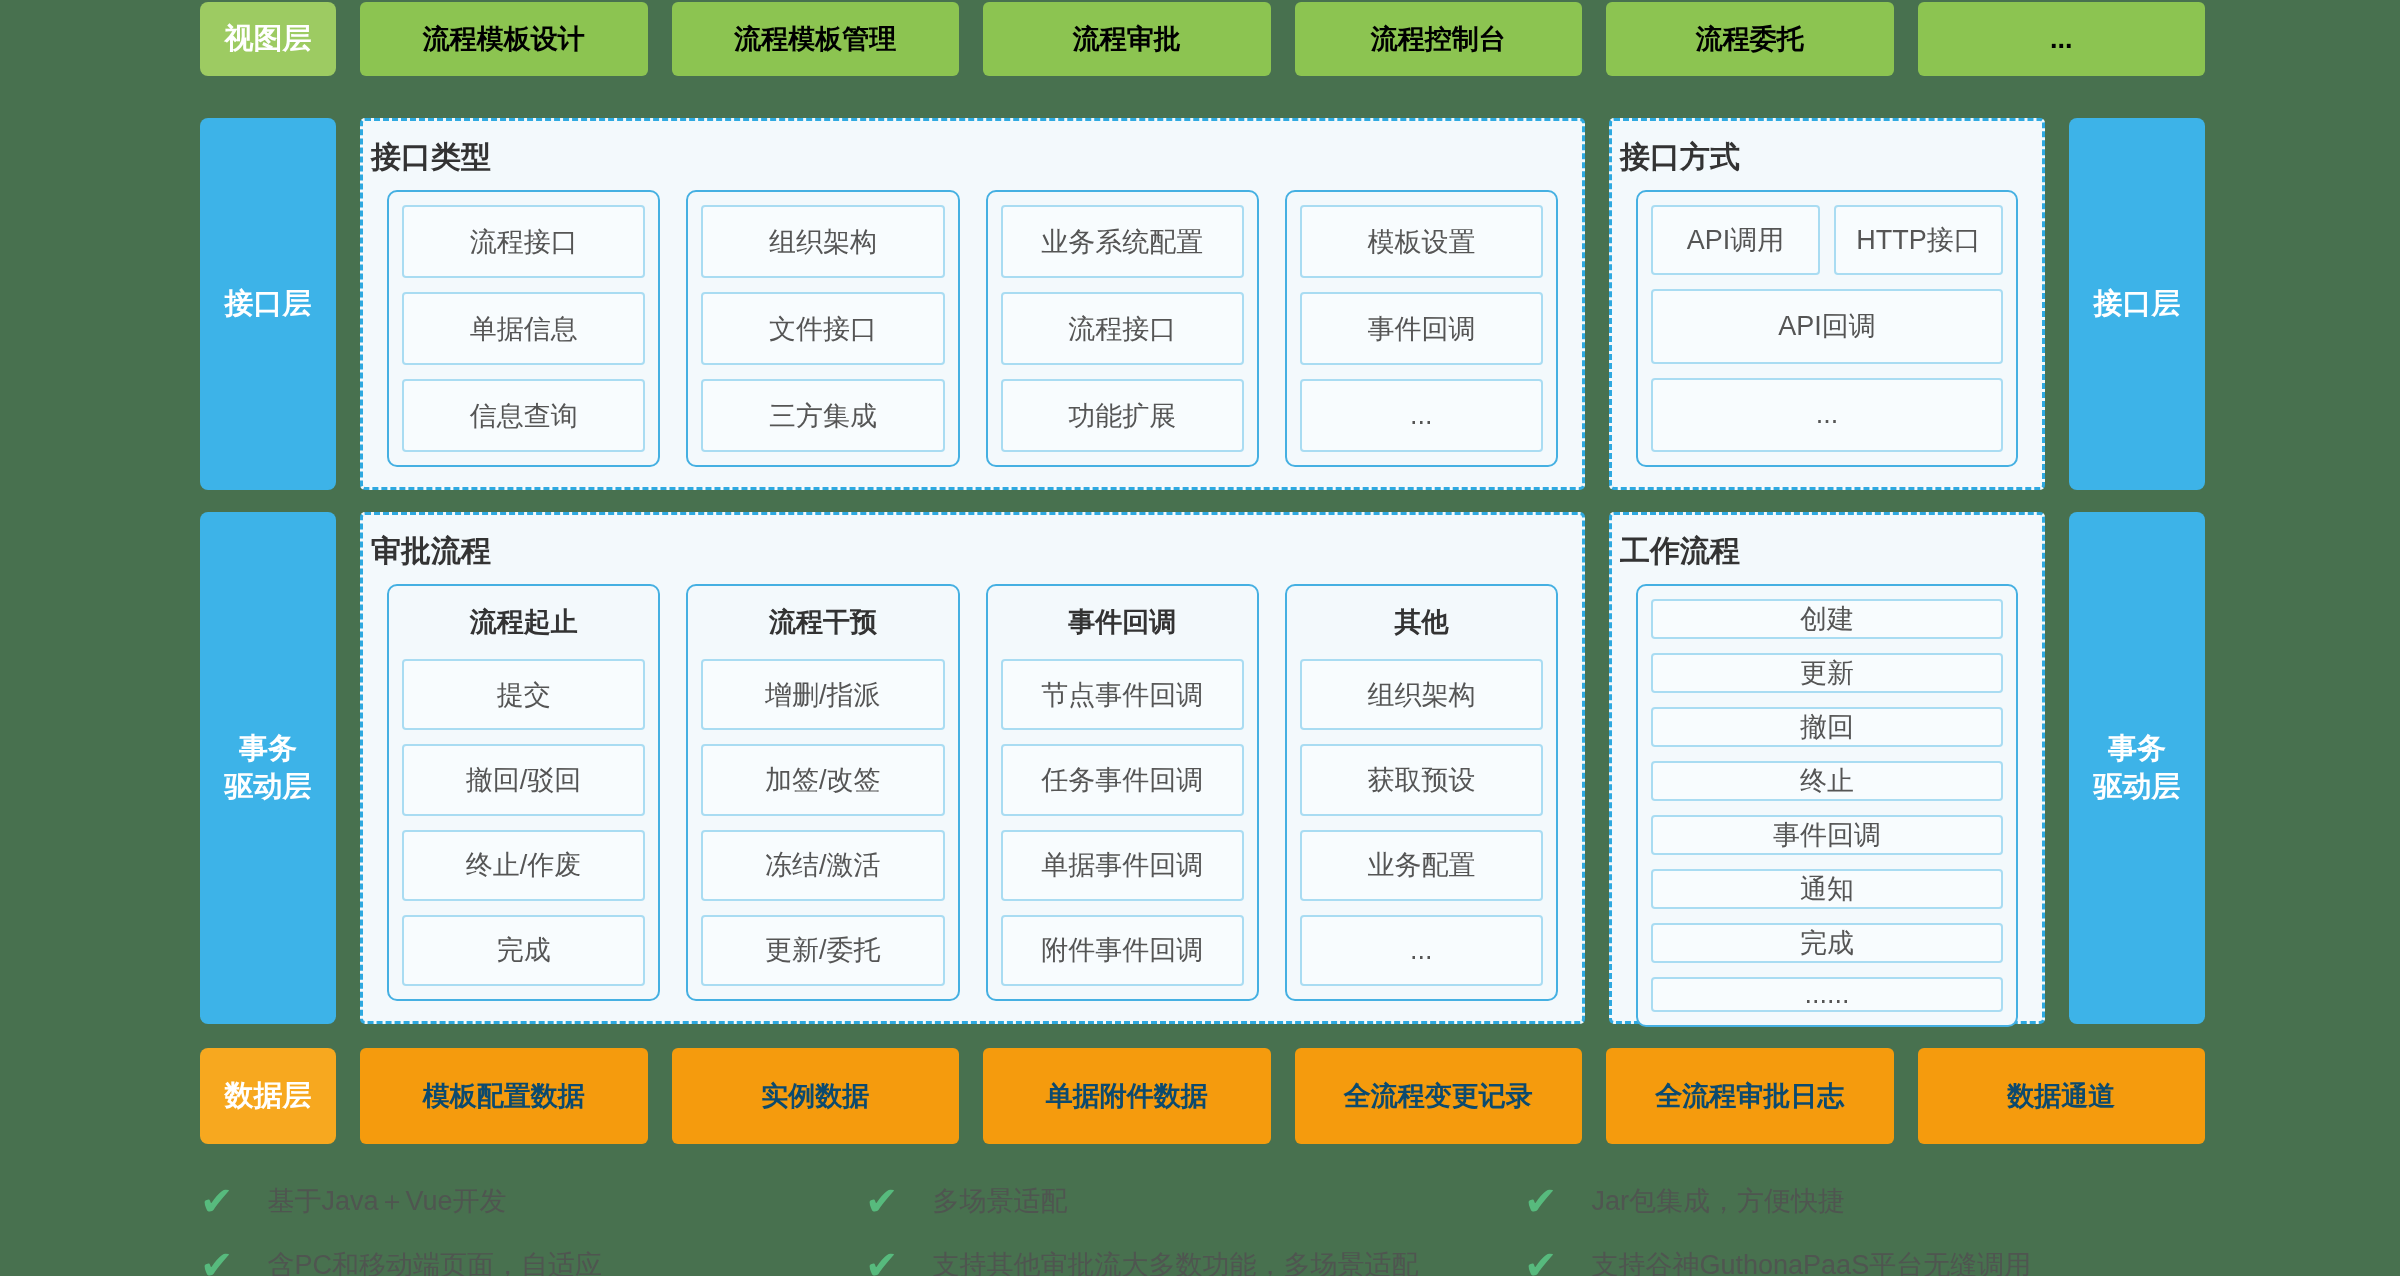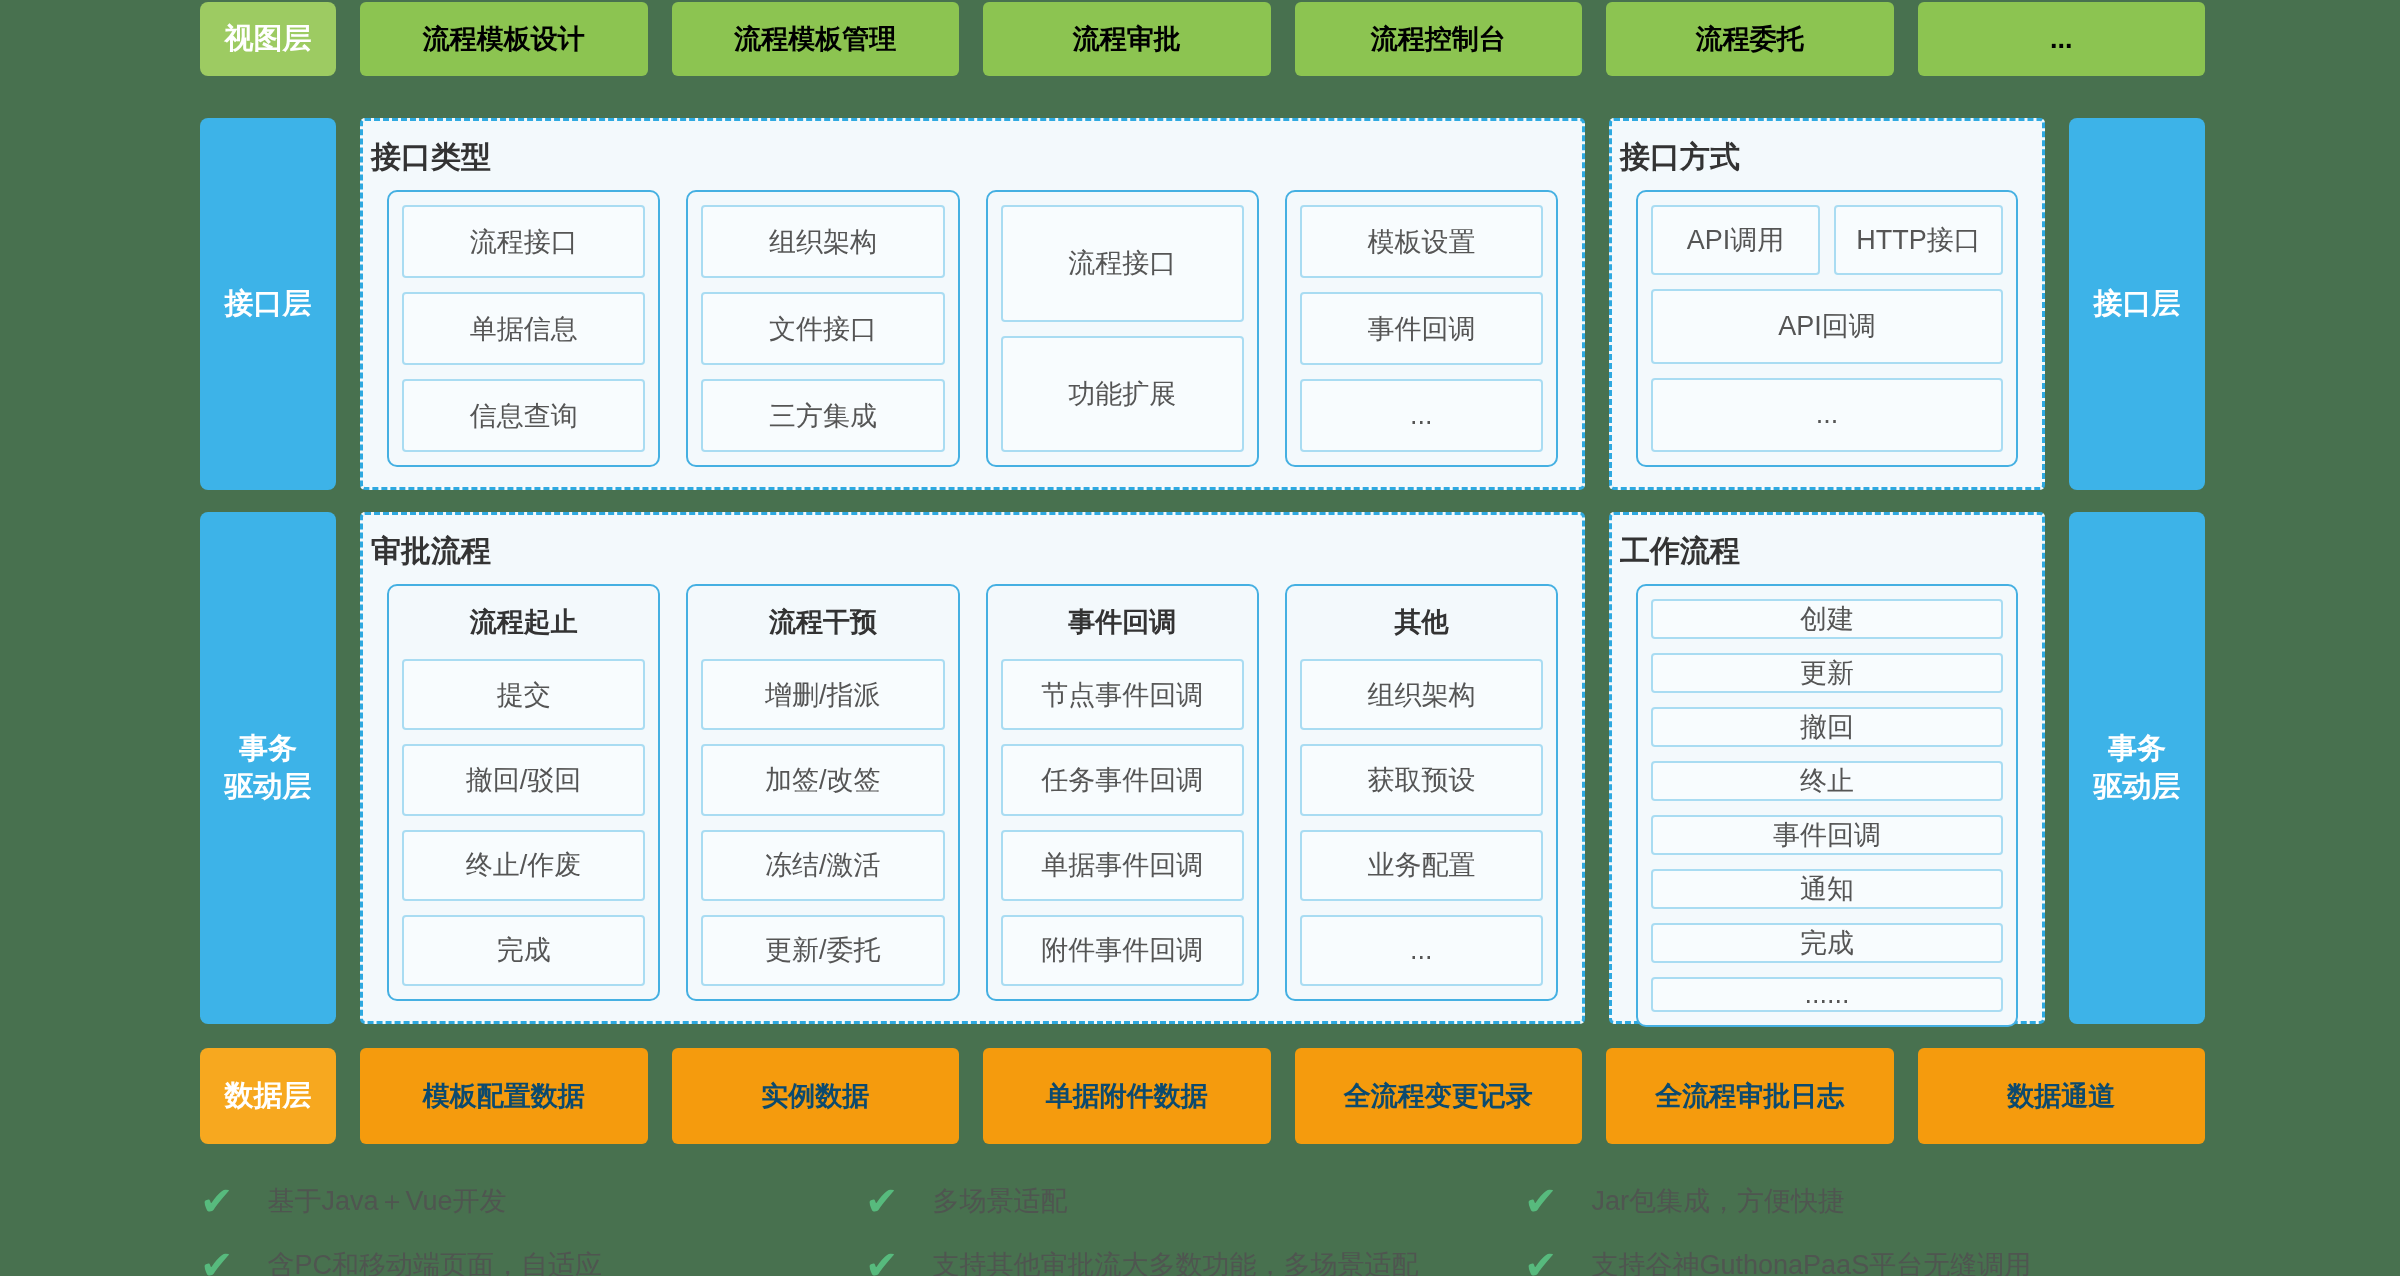--- a/index.html
+++ b/index.html
@@ -98,20 +98,21 @@
           <div class="item">流程接口</div>
           <div class="item">单据信息</div>
           <div class="item">信息查询</div>
         </div>
         <div class="subcol">
           <div class="item">组织架构</div>
           <div class="item">文件接口</div>
           <div class="item">三方集成</div>
         </div>
         <div class="subcol">
+          <div class="item">业务系统配置</div>
           <div class="item">流程接口</div>
           <div class="item">功能扩展</div>
         </div>
         <div class="subcol">
           <div class="item">模板设置</div>
           <div class="item">事件回调</div>
           <div class="item">...</div>
         </div>
       </div>
     </div>

